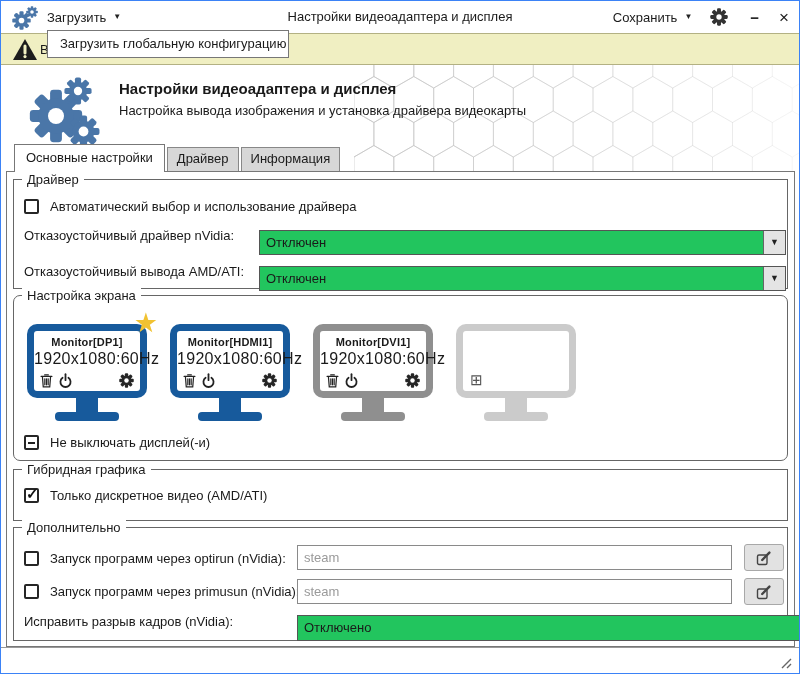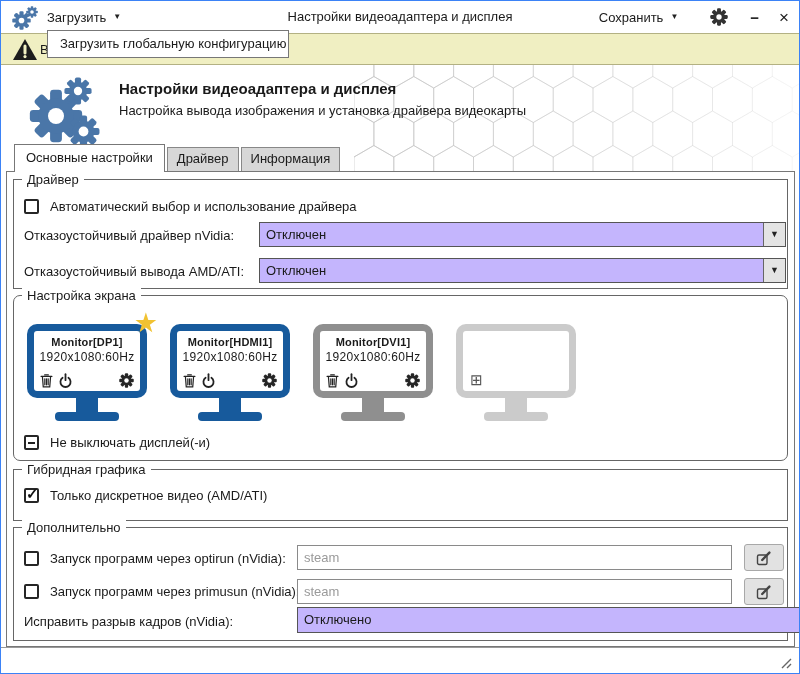--- a/index.html
+++ b/index.html
@@ -8,21 +8,21 @@
     border:1px solid #3b82f6;background:#fff;overflow:hidden;
     font-family:"Liberation Sans",sans-serif;font-size:13px;color:#1a1a1a;
   }
   
   .titlebar{position:absolute;left:0;top:0;right:0;height:32px;background:#fff;z-index:5;}
   .appicon{position:absolute;left:9px;top:3px;}
   .menubtn{position:absolute;top:6px;display:flex;align-items:center;gap:7px;height:20px;cursor:default;}
   .caret{font-size:8px;color:#222;line-height:1;}
   .wintitle{position:absolute;left:0;right:0;top:8px;text-align:center;font-size:13px;}
   .tb-right{position:absolute;right:10px;top:0;height:32px;display:flex;align-items:center;}
-  .savebtn{display:flex;align-items:center;gap:7px;margin-right:32px;}
+  .savebtn{display:flex;align-items:center;gap:7px;margin-right:18px;}
   .gearbtn{width:18px;height:18px;margin-right:22px;display:flex;}
   .minbtn{margin-right:20px;font-size:15px;font-weight:bold;line-height:1;}
   .closebtn{font-size:17px;line-height:1;}
   
   .warnbar{position:absolute;left:0;top:32px;right:0;height:32px;background:#f0efc2;
     border-top:1px solid #b3b183;border-bottom:1px solid #b3b183;box-sizing:border-box;z-index:2;}
   .warntext{position:absolute;left:39px;top:8px;}
   
   .menu{position:absolute;left:46px;top:29px;width:240px;background:#fff;border:1px solid #777;z-index:30;padding:2px 0;}
   .menu-item{height:22px;line-height:22px;padding-left:12px;font-size:13px;white-space:nowrap;}
@@ -43,40 +43,40 @@
   #g-driver{left:12px;top:178px;width:775px;height:110px;}
   #g-screen{left:12px;top:294px;width:775px;height:166px;border-radius:7px;}
   #g-hybrid{left:12px;top:468px;width:775px;height:52px;}
   #g-extra{left:12px;top:526px;width:775px;height:114px;}
   
   .cbrow{position:absolute;display:flex;align-items:center;gap:11px;font-size:13px;white-space:nowrap;}
   .cb{width:15px;height:15px;box-sizing:border-box;border:2px solid #262626;border-radius:2px;background:#fff;position:relative;flex:none;}
   .cb .check{position:absolute;left:0;top:-5px;font-size:15px;font-weight:bold;color:#111;}
   .cb .dash{position:absolute;left:2px;top:4.5px;width:7px;height:2px;background:#222;}
   .flabel{position:absolute;font-size:13px;white-space:nowrap;}
-  .combo{position:absolute;height:25px;border:1px solid #555;background:#c4b5fd;box-sizing:border-box;}
+  .combo{position:absolute;height:25px;border:1px solid #555;background:#22c55e;box-sizing:border-box;margin-top:8px;}
   .combo .txt{position:absolute;left:6px;top:0;line-height:23px;font-size:13px;}
   .combo .btn{position:absolute;right:0;top:0;bottom:0;width:21px;background:#e4e4e4;border-left:1px solid #666;
     display:flex;align-items:center;justify-content:center;}
   .combo .btn .caret{font-size:9px;}
   .tinput{position:absolute;height:25px;border:1px solid #8a8a8a;font-family:"Liberation Sans",sans-serif;
     font-size:13px;padding:0 6px;color:#222;box-sizing:border-box;background:#fff;}
   .tinput::placeholder{color:#9a9a9a;}
   .editbtn{position:absolute;width:40px;height:27px;background:#e2e2e2;border:1px solid #a8a8a8;border-radius:3px;
     box-sizing:border-box;display:flex;align-items:center;justify-content:center;}
   
   .mons{position:absolute;left:13px;top:28px;display:flex;gap:23px;}
   .mon{width:120px;position:relative;}
   .mon-frame{height:74px;border-radius:10px;padding:7px;box-sizing:border-box;}
   .mon-frame.blue,.mon-neck.blue,.mon-base.blue{background:#175a9c;}
   .mon-frame.gray,.mon-neck.gray,.mon-base.gray{background:#8f8f8f;}
   .mon-frame.light,.mon-neck.light,.mon-base.light{background:#cbcbcb;}
   .mon-screen{background:#fff;border-radius:3px;height:60px;position:relative;text-align:center;}
   .mon-name{padding-top:5px;font-size:11px;font-weight:bold;letter-spacing:.2px;}
-  .mon-res{font-size:12px;margin-top:2px;letter-spacing:.3px;}
+  .mon-res{font-size:16px;margin-top:2px;letter-spacing:.3px;}
   .mon-icons{position:absolute;left:6px;right:6px;bottom:3px;display:flex;align-items:center;gap:5px;}
   .mon-icons .right{margin-left:auto;display:flex;}
   .mon-neck{width:22px;height:14px;margin:0 auto;}
   .mon-base{width:64px;height:9px;border-radius:4px;margin:0 auto;}
   .star{position:absolute;right:-11px;top:-14px;font-size:27px;color:#f1c232;z-index:2;line-height:1;}
   .addmon{position:absolute;left:7px;bottom:4px;font-size:15px;color:#555;line-height:1;}
   
   .statusbar{position:absolute;left:0;right:0;bottom:0;height:25px;border-top:1px solid #999;background:#fff;z-index:4;}
   .grip{position:absolute;right:7px;bottom:4px;}
 </style>

